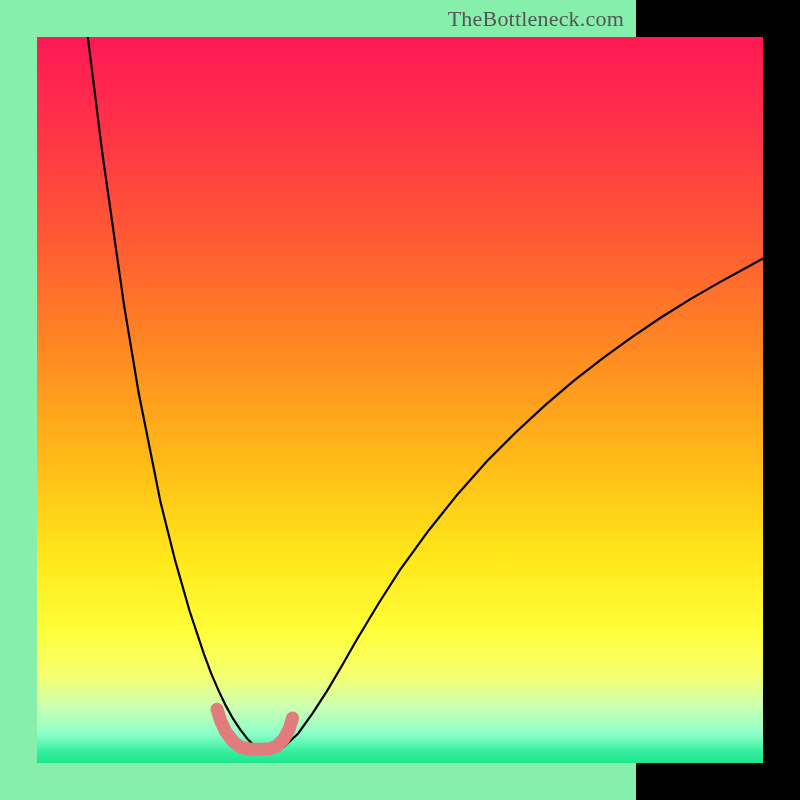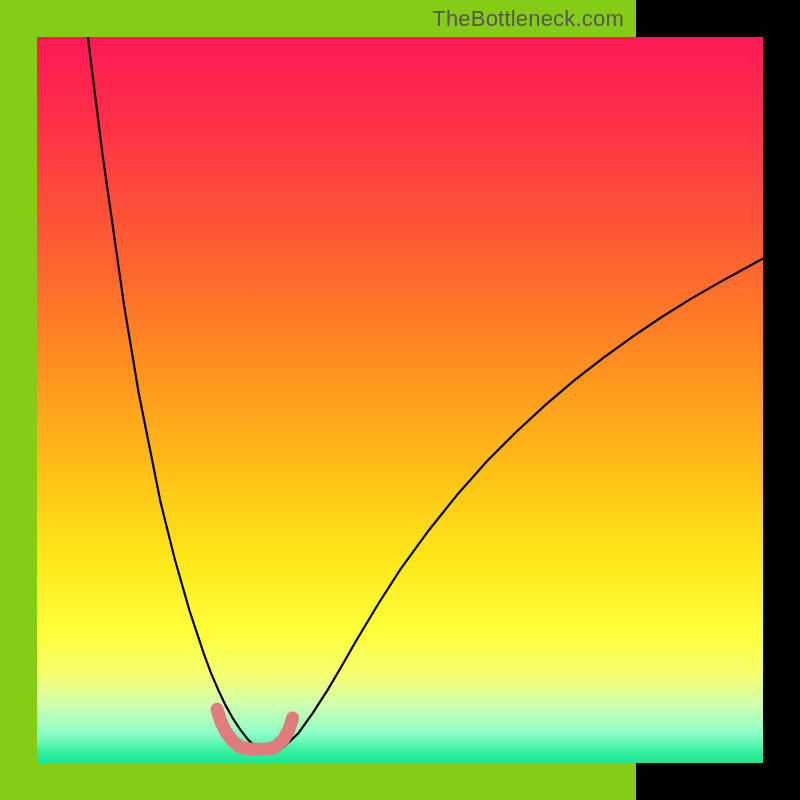--- a/index.html
+++ b/index.html
@@ -8,21 +8,22 @@
     width: 800px;
     height: 800px;
     overflow: hidden;
     background: #000;
     font-family: Arial, Helvetica, sans-serif;
   }
   .frame {
     position: relative;
     width: 636px;
     height: 800px;
-    background: #84cc16;
+    background: #86efac;
+    font-family: Liberation Serif, serif;
   }
   .watermark {
     position: absolute;
     top: 6px;
     right: 12px;
     color: #555;
     font-size: 22px;
     font-weight: 400;
     letter-spacing: 0.2px;
     z-index: 10;

